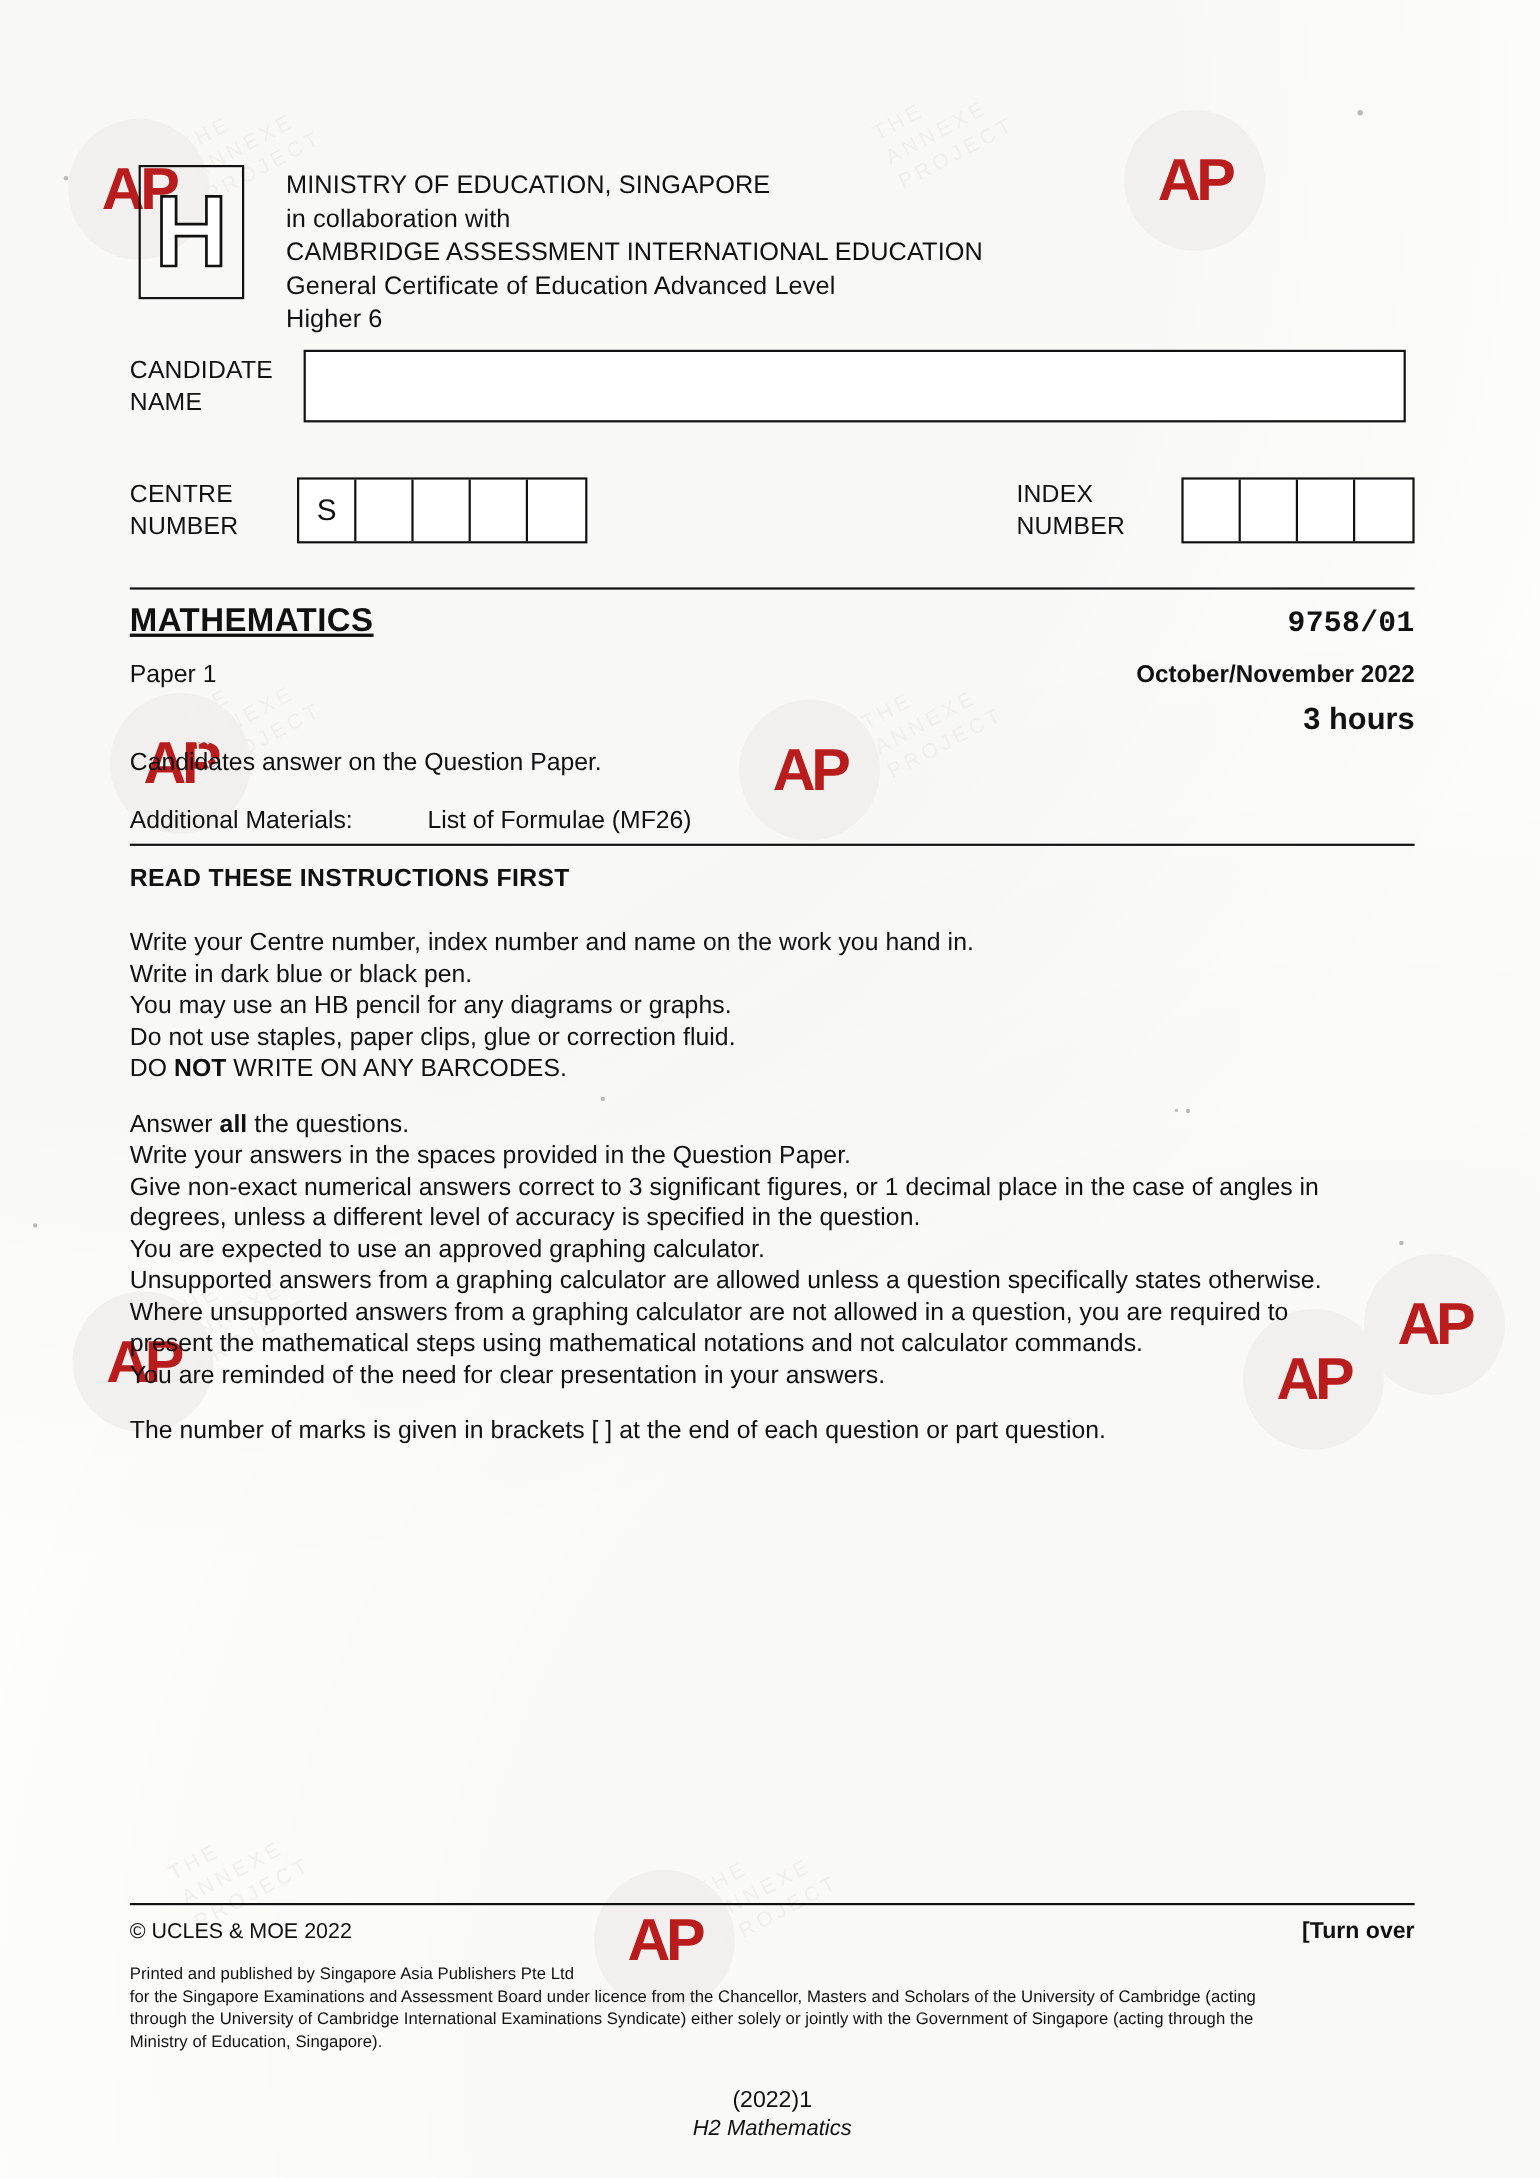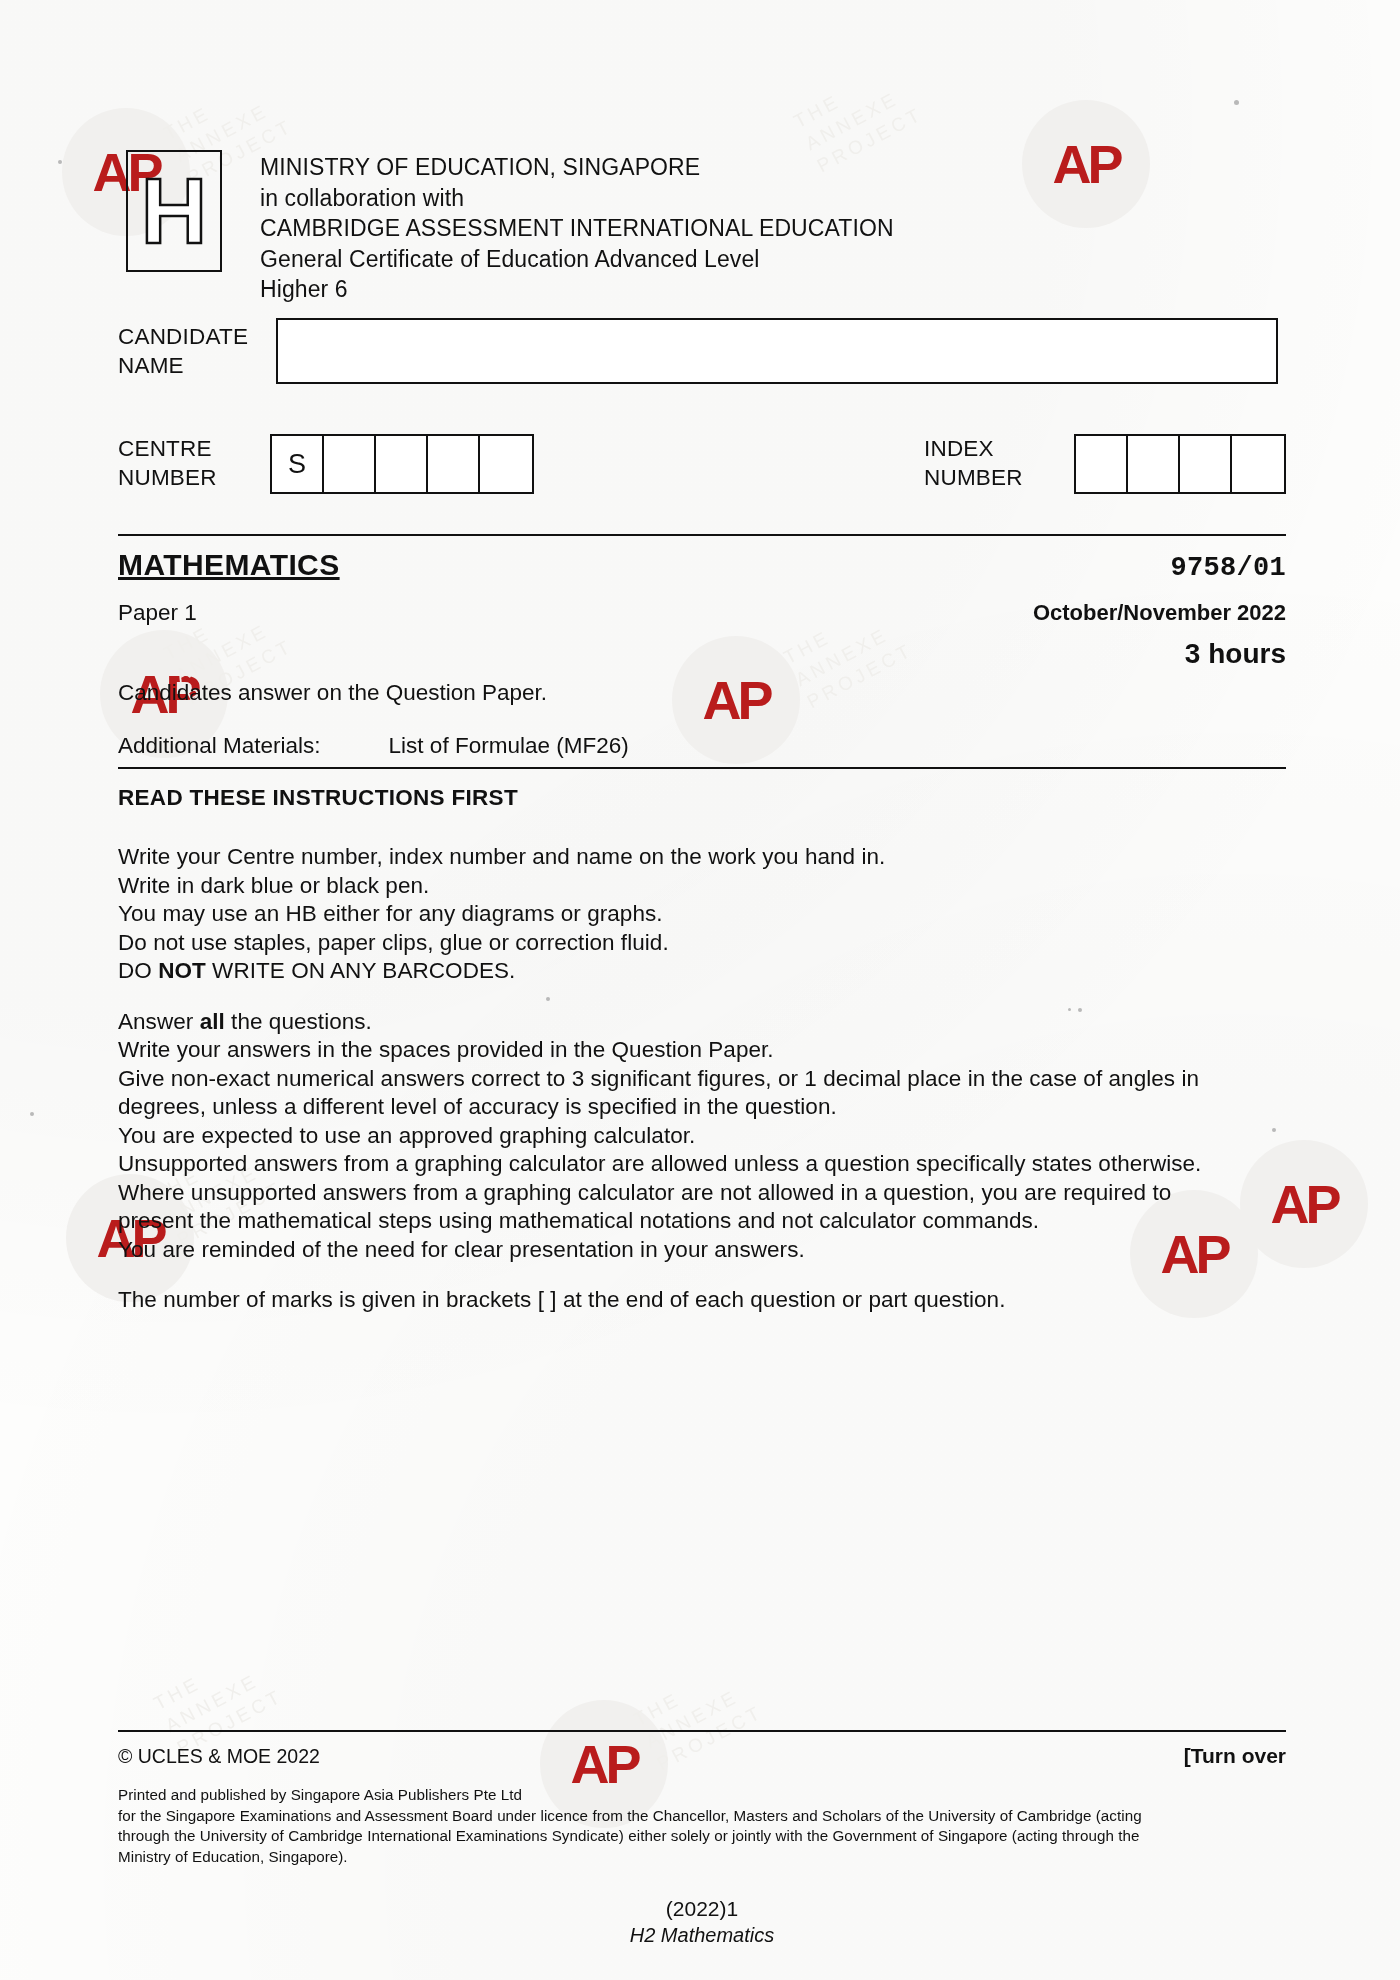--- a/index.html
+++ b/index.html
@@ -480,21 +480,21 @@
         <span>Additional Materials:</span><span class="m-val">List of Formulae (MF26)</span>
       </div>
     </div>
 
     <div class="instr-head">READ THESE INSTRUCTIONS FIRST</div>
 
     <div class="instr-body">
       <p>
         <span class="ln">Write your Centre number, index number and name on the work you hand in.</span>
         <span class="ln">Write in dark blue or black pen.</span>
-        <span class="ln">You may use an HB either for any diagrams or graphs.</span>
+        <span class="ln">You may use an HB pencil for any diagrams or graphs.</span>
         <span class="ln">Do not use staples, paper clips, glue or correction fluid.</span>
         <span class="ln"><span>DO </span><b>NOT</b><span> WRITE ON ANY BARCODES.</span></span>
       </p>
 
       <p>
         <span class="ln"><span>Answer </span><b>all</b><span> the questions.</span></span>
         <span class="ln">Write your answers in the spaces provided in the Question Paper.</span>
         <span class="ln">Give non-exact numerical answers correct to 3 significant figures, or 1 decimal place in the case of angles in</span>
         <span class="ln">degrees, unless a different level of accuracy is specified in the question.</span>
         <span class="ln">You are expected to use an approved graphing calculator.</span>

